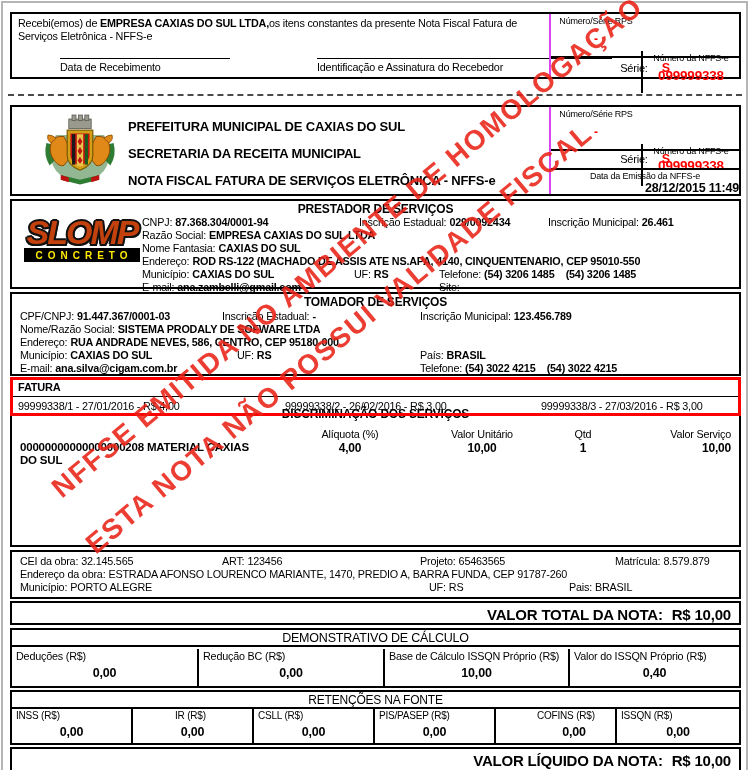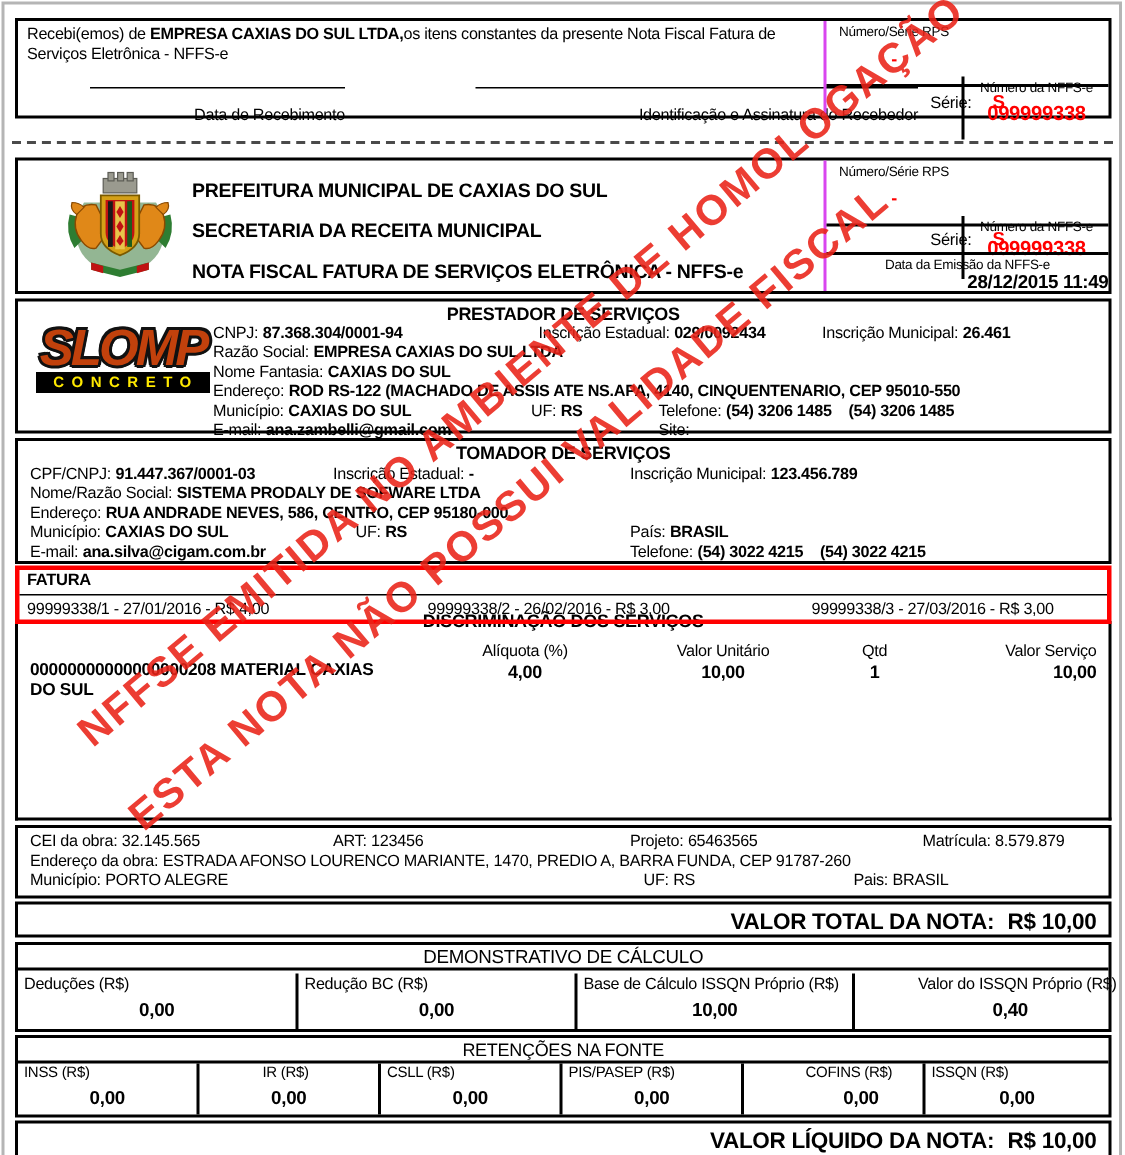--- a/index.html
+++ b/index.html
@@ -26,22 +26,22 @@
   
   .rc-col { position:absolute; left:537px; top:0; right:0; bottom:0; border-left:2px solid #d946ef; }
   .rc-r1 { position:absolute; top:0; left:0; right:0; height:42px; }
   .rc-c1 { position:absolute; left:0; top:0; width:90px; height:100%; }
   .rc-c2 { position:absolute; left:90px; top:0; right:0; height:100%; border-left:2px solid #000;margin-top:37px; }
   .rc-val { display:block; text-align:center; font-weight:bold; margin-top:6px; font-size:12px; }
   .nf-val { display:block; text-align:center; font-weight:bold; margin-top:5px; font-size:13.5px; }
   .serie-row { position:absolute; left:0; right:0; top:42px; border-top:2px solid #000;
                text-align:center; padding-top:3px; font-size:11px; }
   .serie-row .v { font-size:12.5px; margin-left:14px; }
-  .sig { position:absolute; top:44px; border-top:1.5px solid #000; text-align:right;
-         font-size:10.8px; padding-top:12px; white-space:nowrap; }
+  .sig { position:absolute; top:44px; border-top:1.5px solid #000; text-align:left;
+         font-size:10.8px; padding-top:2px; white-space:nowrap; }
   
   .em-row { position:absolute; left:0; right:0; top:61px; border-top:2px solid #000;
             text-align:center; padding-top:1px; }
   .em-val { display:block; text-align:right; font-weight:bold; font-size:12.5px; }
   
   .slomp { position:absolute; left:12px; top:16px; width:116px; text-align:center; }
   .slomp-word { font-style:italic; font-weight:bold; font-size:34px; line-height:30px;
                 color:#c2410c; letter-spacing:-2px;
                 text-shadow:-2px 0 #111,2px 0 #111,0 -2px #111,0 2px #111,
                             -1.5px -1.5px #111,1.5px -1.5px #111,-1.5px 1.5px #111,1.5px 1.5px #111; }
@@ -250,21 +250,21 @@
         <span class="dv">0,00</span>
       </div>
       <div class="dcell bdr" style="left:187px; width:186px;">
         <span class="dl">Redução BC (R$)</span>
         <span class="dv">0,00</span>
       </div>
       <div class="dcell bdr" style="left:373px; width:185px;">
         <span class="dl">Base de Cálculo ISSQN Próprio (R$)</span>
         <span class="dv">10,00</span>
       </div>
-      <div class="dcell" style="left:558px; right:0;padding-left:38px;">
+      <div class="dcell" style="left:558px; right:0;">
         <span class="dl">Valor do ISSQN Próprio (R$)</span>
         <span class="dv">0,40</span>
       </div>
     </div>
   </div>
 
   <div class="bx" style="left:10px; top:690px; width:731px; height:55px;">
     <div class="titlerow" style="font-size:12px;">RETENÇÕES NA FONTE</div>
     <div style="position:absolute; left:0; right:0; top:17px; bottom:0;">
       <div class="dcell bdr" style="left:0; width:121px;">

